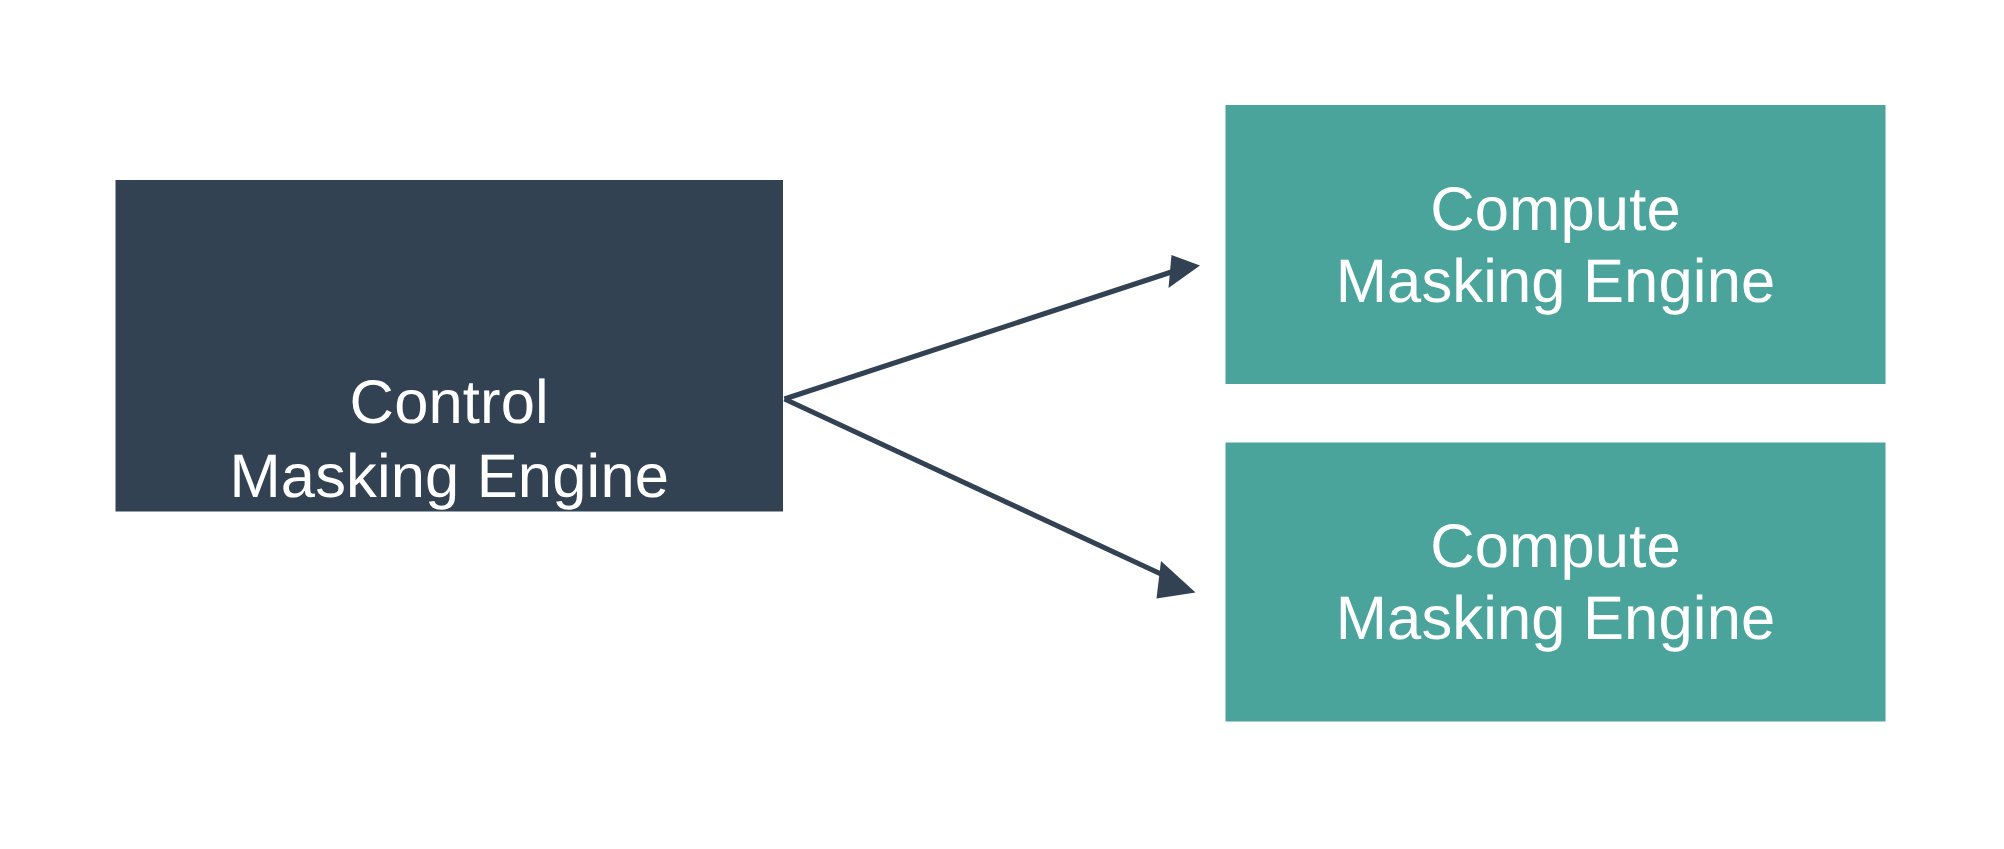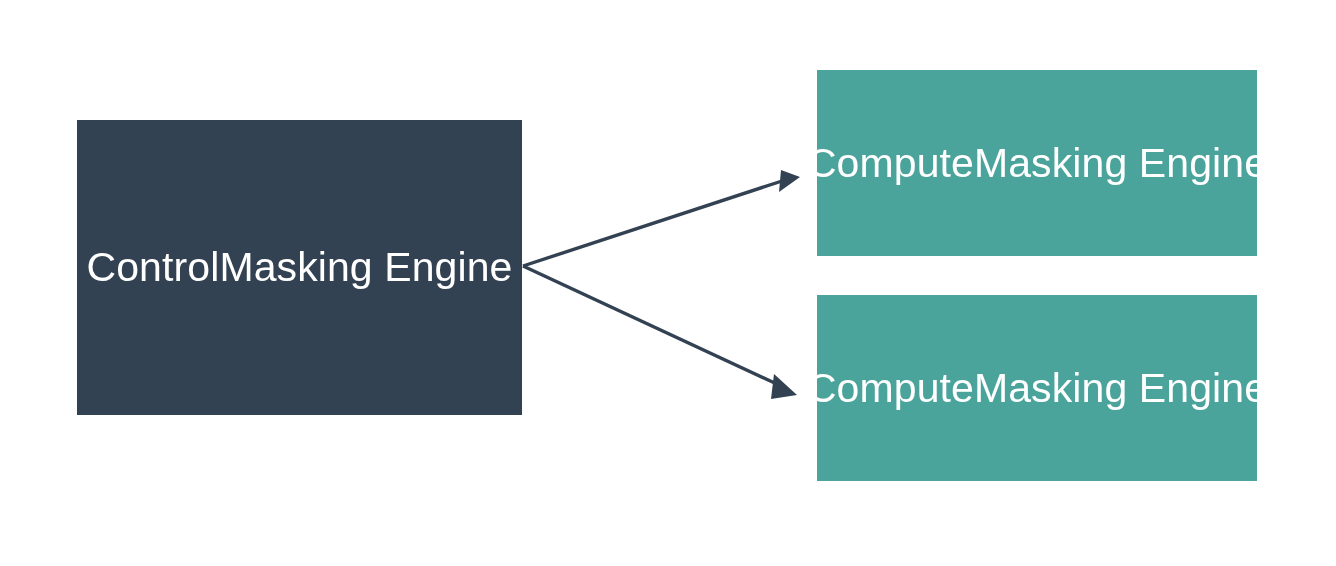--- a/index.html
+++ b/index.html
@@ -16,42 +16,43 @@
     position: relative;
     width: 1336px;
     height: 566px;
     background: #ffffff;
     overflow: hidden;
   }
   .node {
     position: absolute;
     box-sizing: border-box;
     display: flex;
-    flex-direction: row;
+    flex-direction: column;
     align-items: center;
     justify-content: center;
     text-align: center;
     color: #ffffff;
     line-height: 1.18;
     letter-spacing: 0.1px;
     user-select: none;
   }
   .node .line {
     display: block;
     white-space: nowrap;
   }
 
   
   #node-control {
     left: 77px;
     top: 120px;
     width: 445px;
-    height: 295px;
+    height: 221px;
     background: #334252;
     font-size: 41px;
+    justify-content: flex-end;
   }
 
   
   #node-compute-1 {
     left: 817px;
     top: 70px;
     width: 440px;
     height: 186px;
     background: #4aa49b;
     font-size: 41px;

